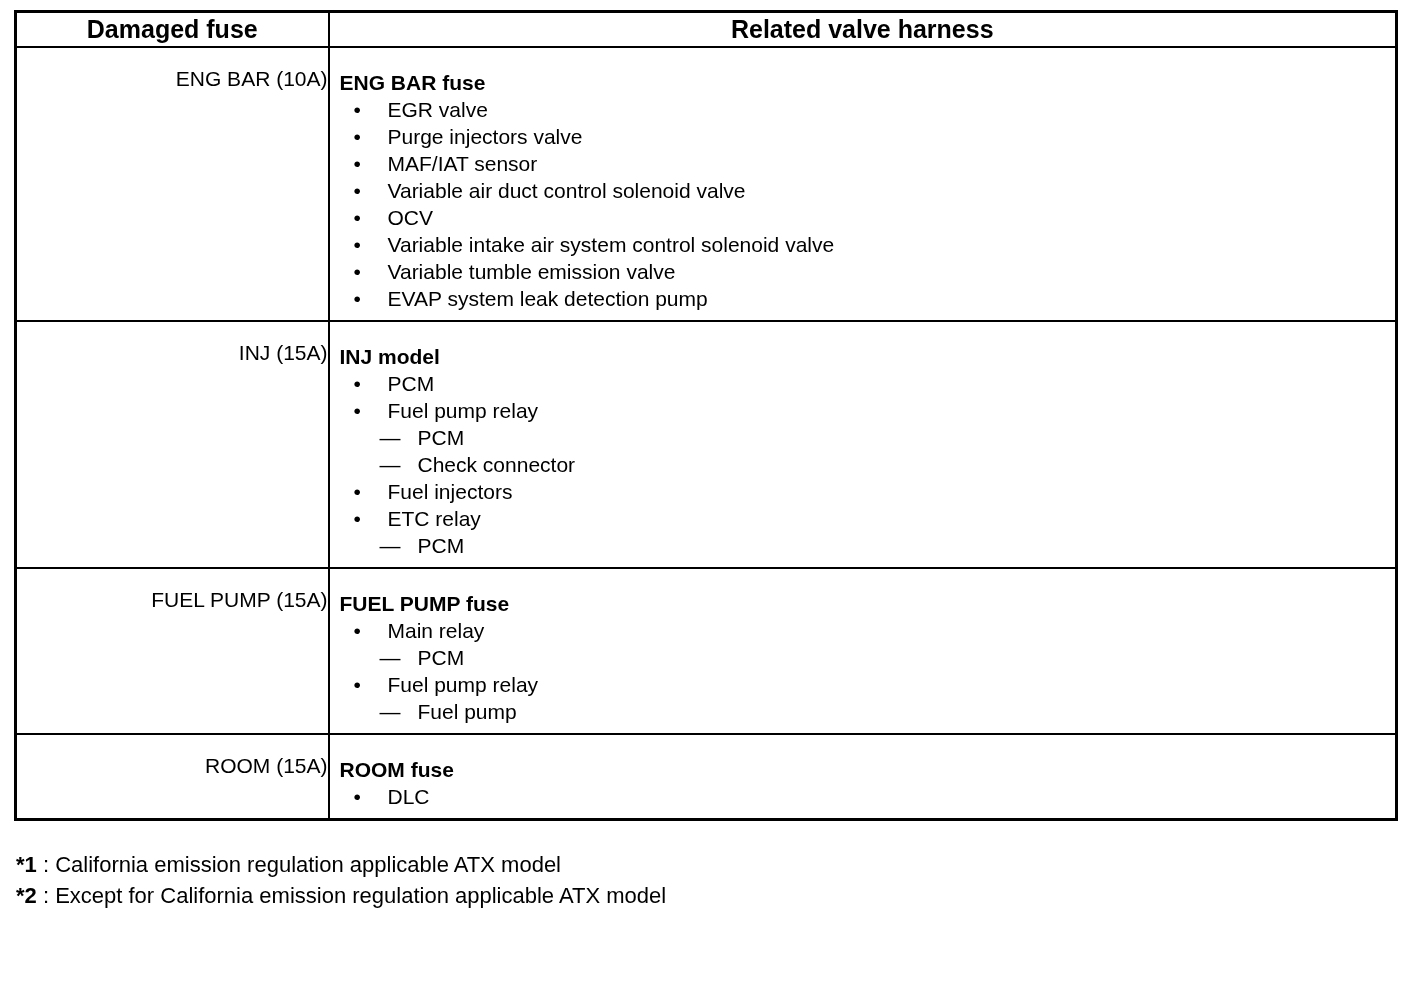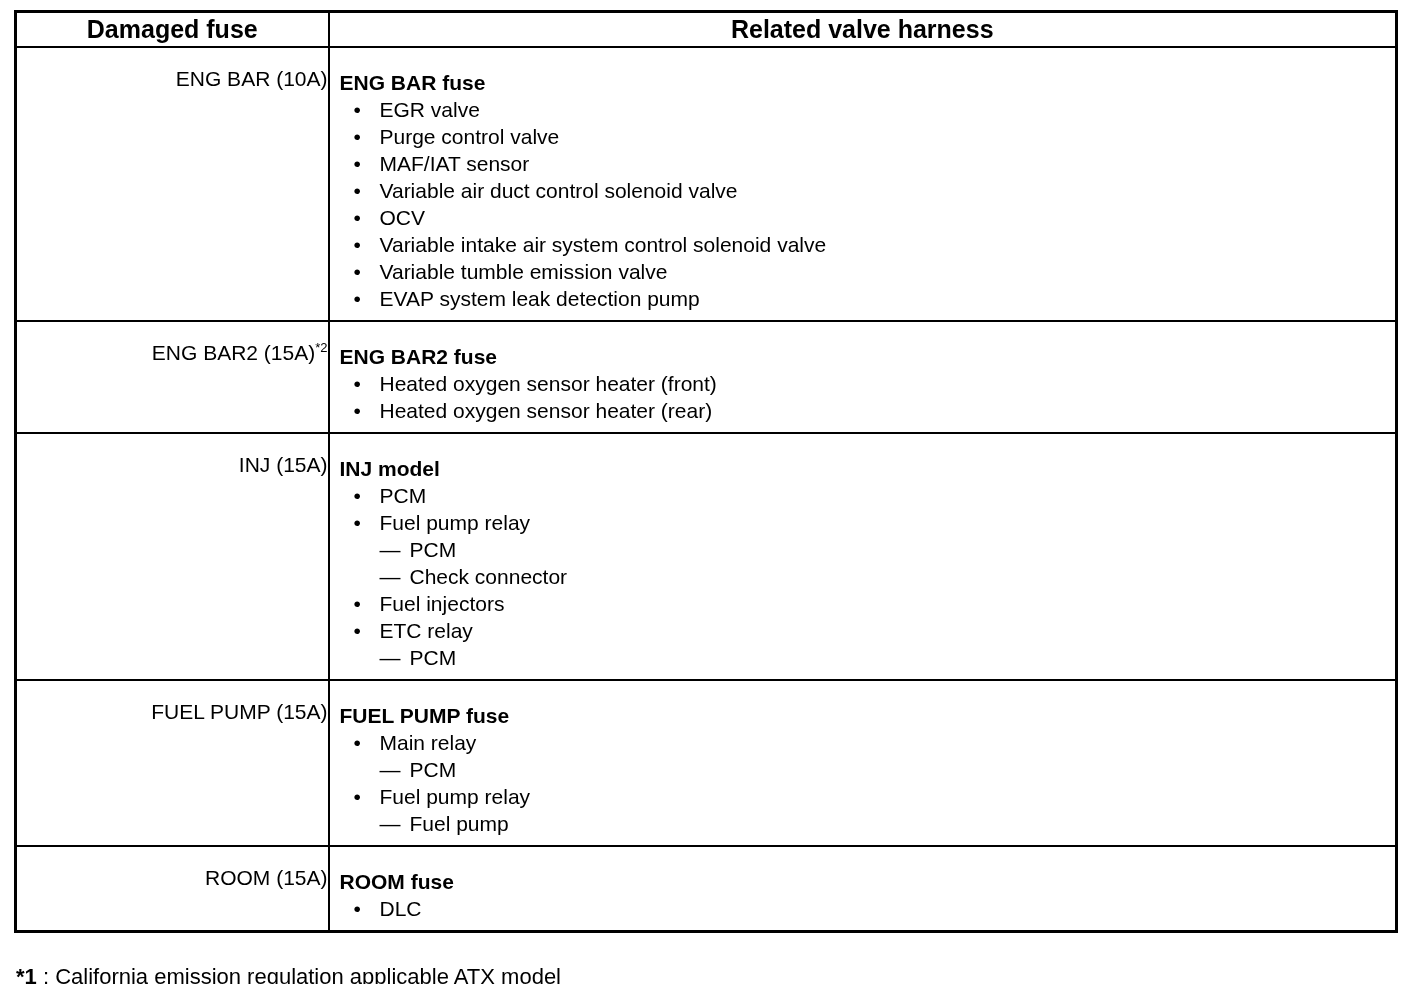--- a/index.html
+++ b/index.html
@@ -53,21 +53,21 @@
   }
   .item { display: flex; line-height: 27px; }
   .item .marker { flex: 0 0 auto; }
   .item.bullet { padding-left: 14px; }
   .item.bullet .marker {
     width: 26px;
     font-size: 21px;
   }
   .item.dash { padding-left: 40px; }
   .item.dash .marker { margin-right: 9px; }
-  .item .txt { flex: 1 1 auto; }
+  .item .txt { flex: 1 1 auto; margin-left: 8px; }
 
   .footnotes {
     margin-top: 28px;
     padding-left: 2px;
     font-size: 22px;
   }
   .footnote { line-height: 31px; }
   .fn-marker { font-weight: bold; }
 </style>
 </head>
@@ -86,21 +86,21 @@
         <tr>
           <td class="fuse-cell"><span>ENG BAR (10A)</span></td>
           <td class="harness-cell">
             <div class="fuse-title">ENG BAR fuse</div>
             <div class="item bullet">
               <span class="marker">•</span>
               <span class="txt">EGR valve</span>
             </div>
             <div class="item bullet">
               <span class="marker">•</span>
-              <span class="txt">Purge control valve</span>
+              <span class="txt">Purge injectors valve</span>
             </div>
             <div class="item bullet">
               <span class="marker">•</span>
               <span class="txt">MAF/IAT sensor</span>
             </div>
             <div class="item bullet">
               <span class="marker">•</span>
               <span class="txt">Variable air duct control solenoid valve</span>
             </div>
             <div class="item bullet">
@@ -111,34 +111,20 @@
               <span class="marker">•</span>
               <span class="txt">Variable intake air system control solenoid valve</span>
             </div>
             <div class="item bullet">
               <span class="marker">•</span>
               <span class="txt">Variable tumble emission valve</span>
             </div>
             <div class="item bullet">
               <span class="marker">•</span>
               <span class="txt">EVAP system leak detection pump</span>
-            </div>
-          </td>
-        </tr>
-        <tr>
-          <td class="fuse-cell"><span>ENG BAR2 (15A)</span><sup>*2</sup></td>
-          <td class="harness-cell">
-            <div class="fuse-title">ENG BAR2 fuse</div>
-            <div class="item bullet">
-              <span class="marker">•</span>
-              <span class="txt">Heated oxygen sensor heater (front)</span>
-            </div>
-            <div class="item bullet">
-              <span class="marker">•</span>
-              <span class="txt">Heated oxygen sensor heater (rear)</span>
             </div>
           </td>
         </tr>
         <tr>
           <td class="fuse-cell"><span>INJ (15A)</span></td>
           <td class="harness-cell">
             <div class="fuse-title">INJ model</div>
             <div class="item bullet">
               <span class="marker">•</span>
               <span class="txt">PCM</span>

